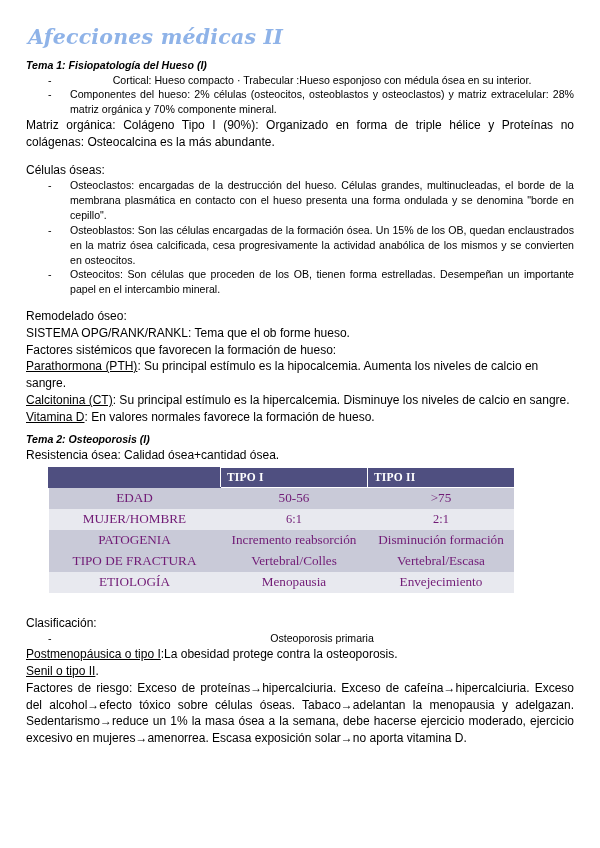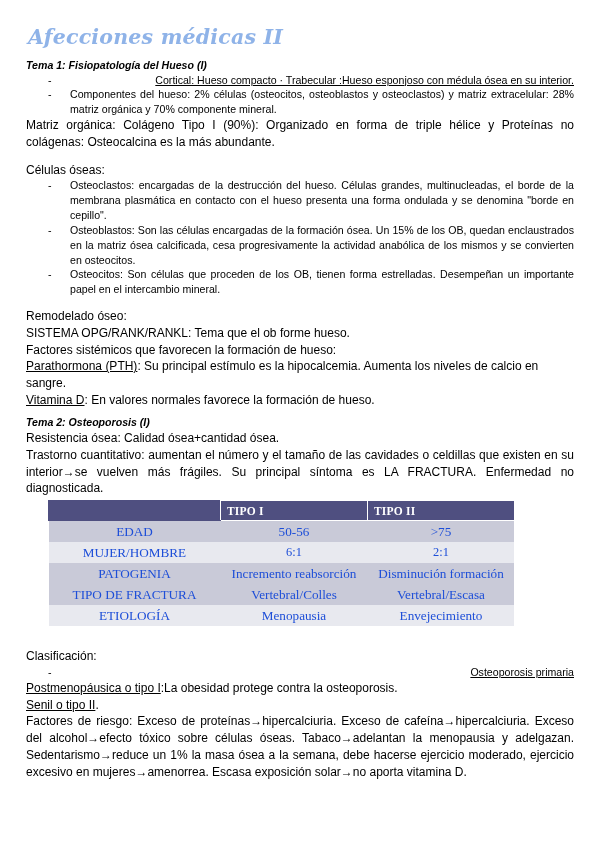--- a/index.html
+++ b/index.html
@@ -64,21 +64,21 @@
   }
   ul.dashes > li {
     position: relative;
     font-size: 10.6px;
     line-height: 1.40;
     padding-left: 22px;
     text-align: justify;
     text-justify: inter-word;
     margin: 0;
   }
-  ul.dashes > li.nojust { text-align: right; text-decoration: underline; }
+  ul.dashes > li.nojust { text-align: center; }
   ul.dashes > li::before {
     content: "-";
     position: absolute;
     left: 0;
     top: 0;
   }
   .u { text-decoration: underline; }
 
   
   .table-wrap {
@@ -117,21 +117,21 @@
   }
 
   table.cmp tbody td {
     font-size: 13.2px;
     text-align: center;
     padding: 1px 2px;
     height: 19px;
     border: 0;
     overflow: hidden;
     white-space: nowrap;
-    color: #1d4ed8;
+    color: #701a75;
   }
   table.cmp tbody tr.odd td  { background: #c9cad8; }
   table.cmp tbody tr.even td { background: #e8e9ef; }
   table.cmp tbody td.label { font-size: 13.2px; }
   table.cmp tbody td.small { font-size: 12.4px; }
 
   
   .table-clip {
     overflow: hidden;
     height: 148px;
@@ -156,25 +156,25 @@
     <li>Osteoclastos: encargadas de la destrucción del hueso. Células grandes, multinucleadas, el borde de la membrana plasmática en contacto con el hueso presenta una forma ondulada y se denomina "borde en cepillo".</li>
     <li>Osteoblastos: Son las células encargadas de la formación ósea. Un 15% de los OB, quedan enclaustrados en la matriz ósea calcificada, cesa progresivamente la actividad anabólica de los mismos y se convierten en osteocitos.</li>
     <li>Osteocitos: Son células que proceden de los OB, tienen forma estrelladas. Desempeñan un importante papel en el intercambio mineral.</li>
   </ul>
 
   <p class="body nojust gap">Remodelado óseo:</p>
   <p class="body nojust">SISTEMA OPG/RANK/RANKL: Tema que el ob forme hueso.</p>
   <p class="body nojust">Factores sistémicos que favorecen la formación de hueso:</p>
 
   <p class="body nojust"><span class="u">Parathormona (PTH)</span><span>: Su principal estímulo es la hipocalcemia. Aumenta los niveles de calcio en sangre.</span></p>
+  <p class="body nojust"><span class="u">Calcitonina (CT)</span><span>: Su principal estímulo es la hipercalcemia. Disminuye los niveles de calcio en sangre.</span></p>
   <p class="body nojust"><span class="u">Vitamina D</span><span>: En valores normales favorece la formación de hueso.</span></p>
 
   <h2 class="h-sec spaced">Tema 2: Osteoporosis (I)</h2>
   <p class="body nojust">Resistencia ósea: Calidad ósea+cantidad ósea.</p>
-  <p class="body">Trastorno cuantitativo: aumentan el número y el tamaño de las cavidades o celdillas que existen en su interior→se vuelven más frágiles. Su principal síntoma es LA FRACTURA. Enfermedad no diagnosticada.</p>
 
   <div class="table-wrap">
     <div class="table-clip">
       <table class="cmp">
         <colgroup>
             <col class="c0">
             <col class="c1">
             <col class="c2">
           </colgroup>
         <thead>

